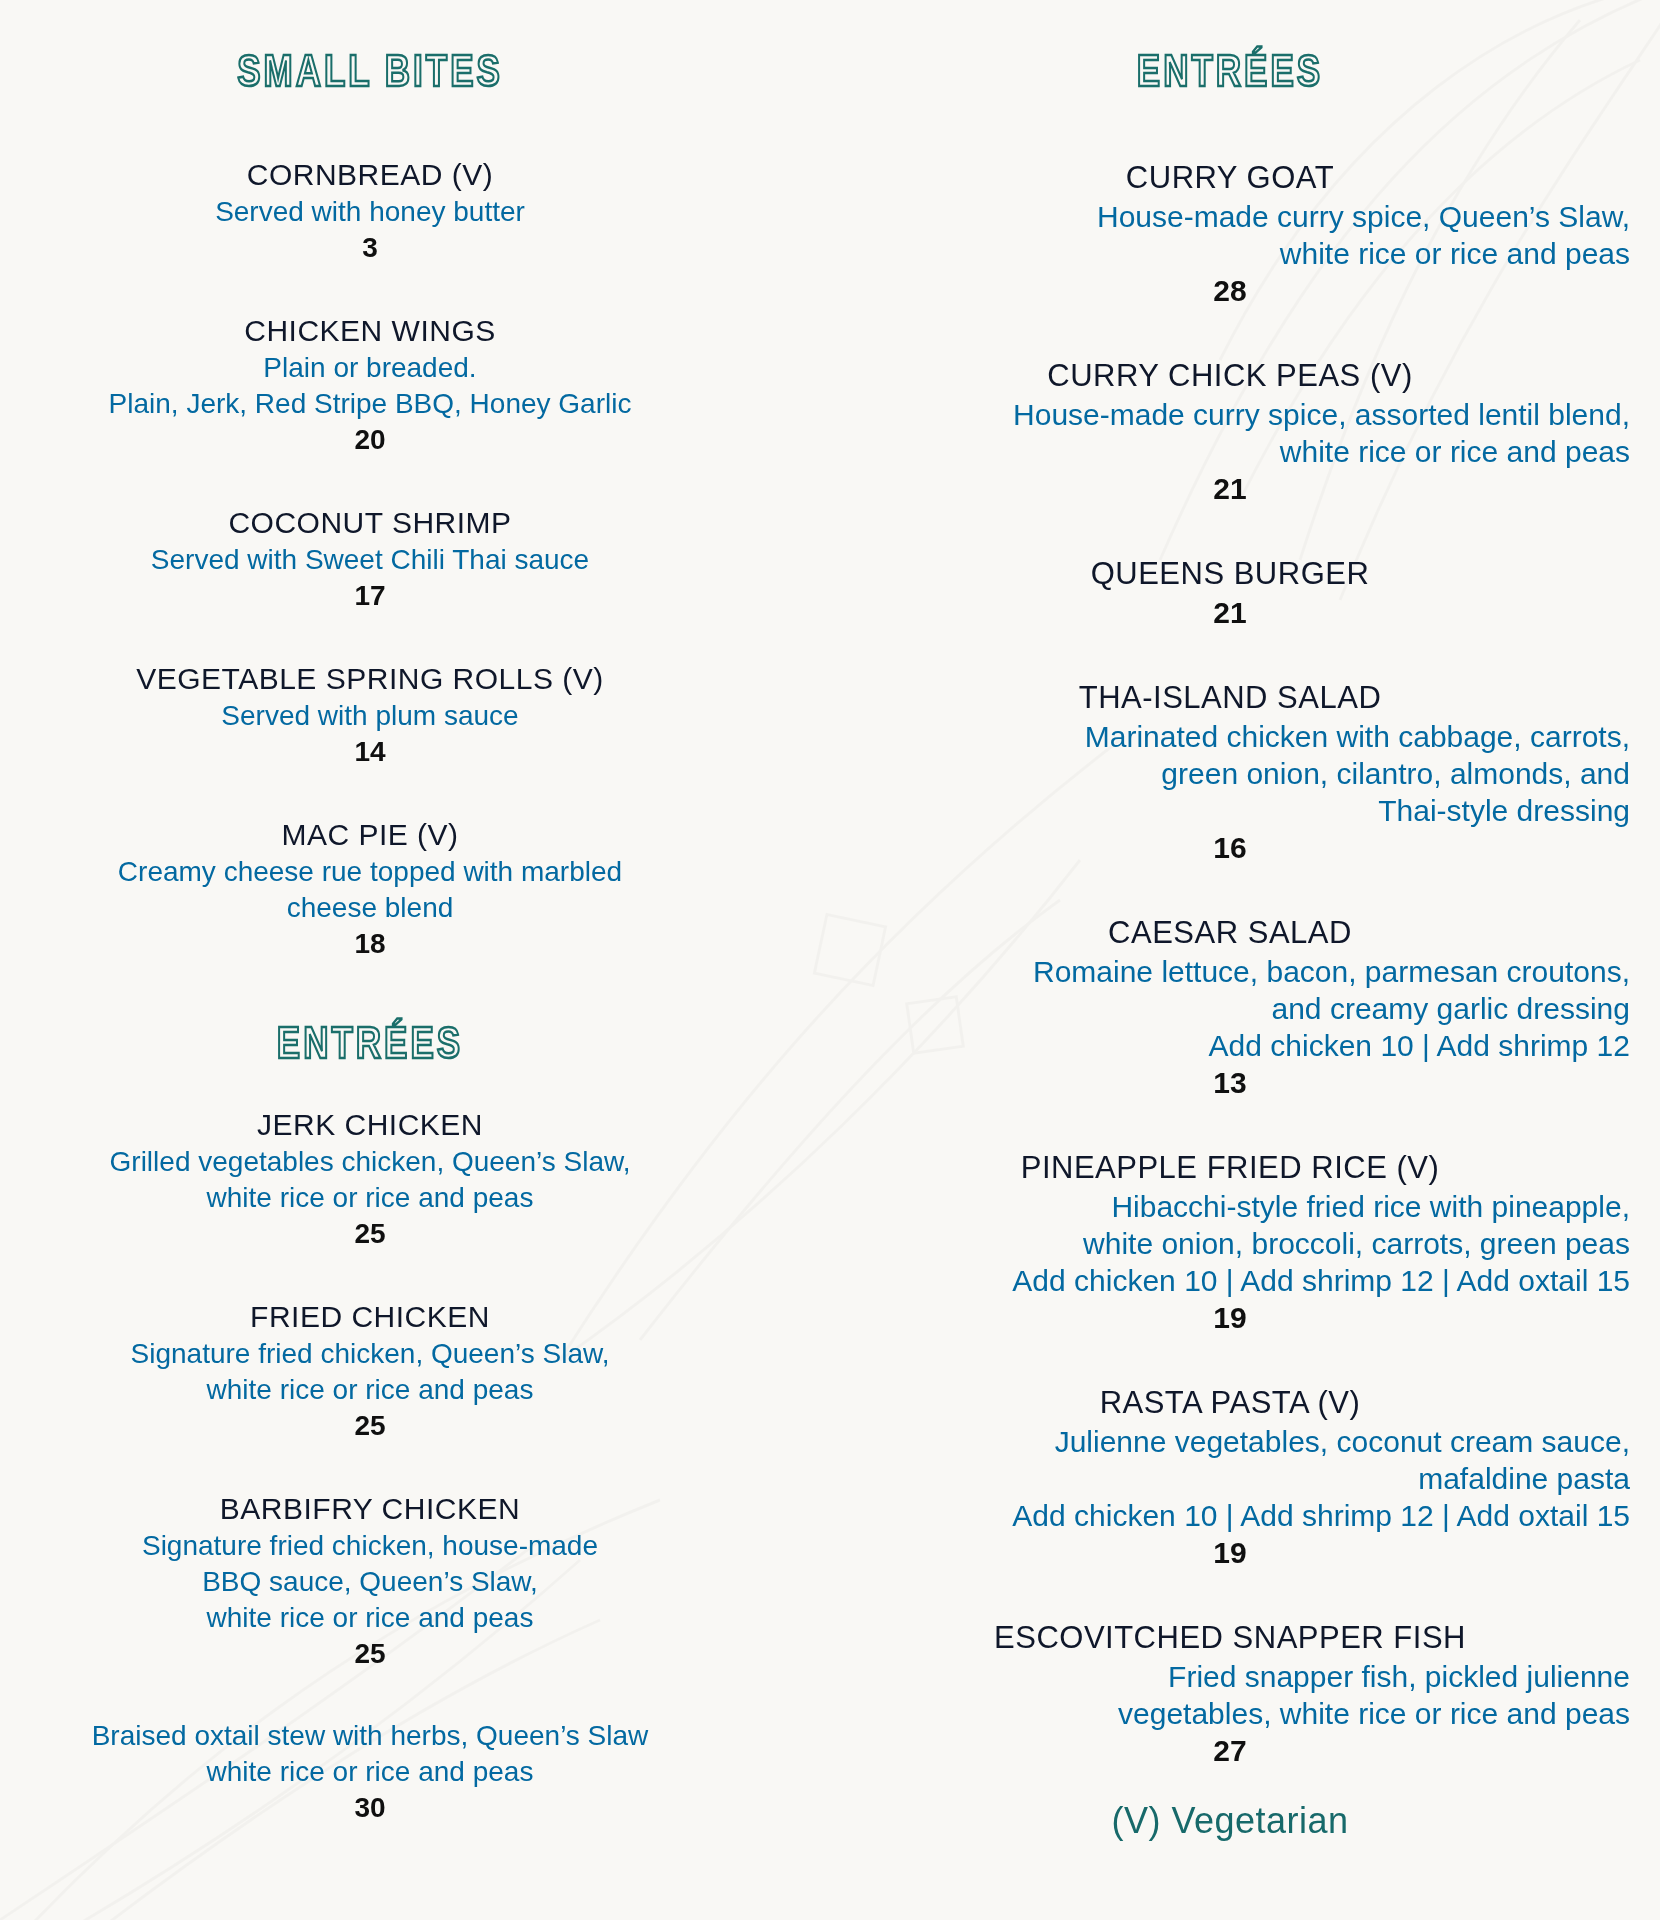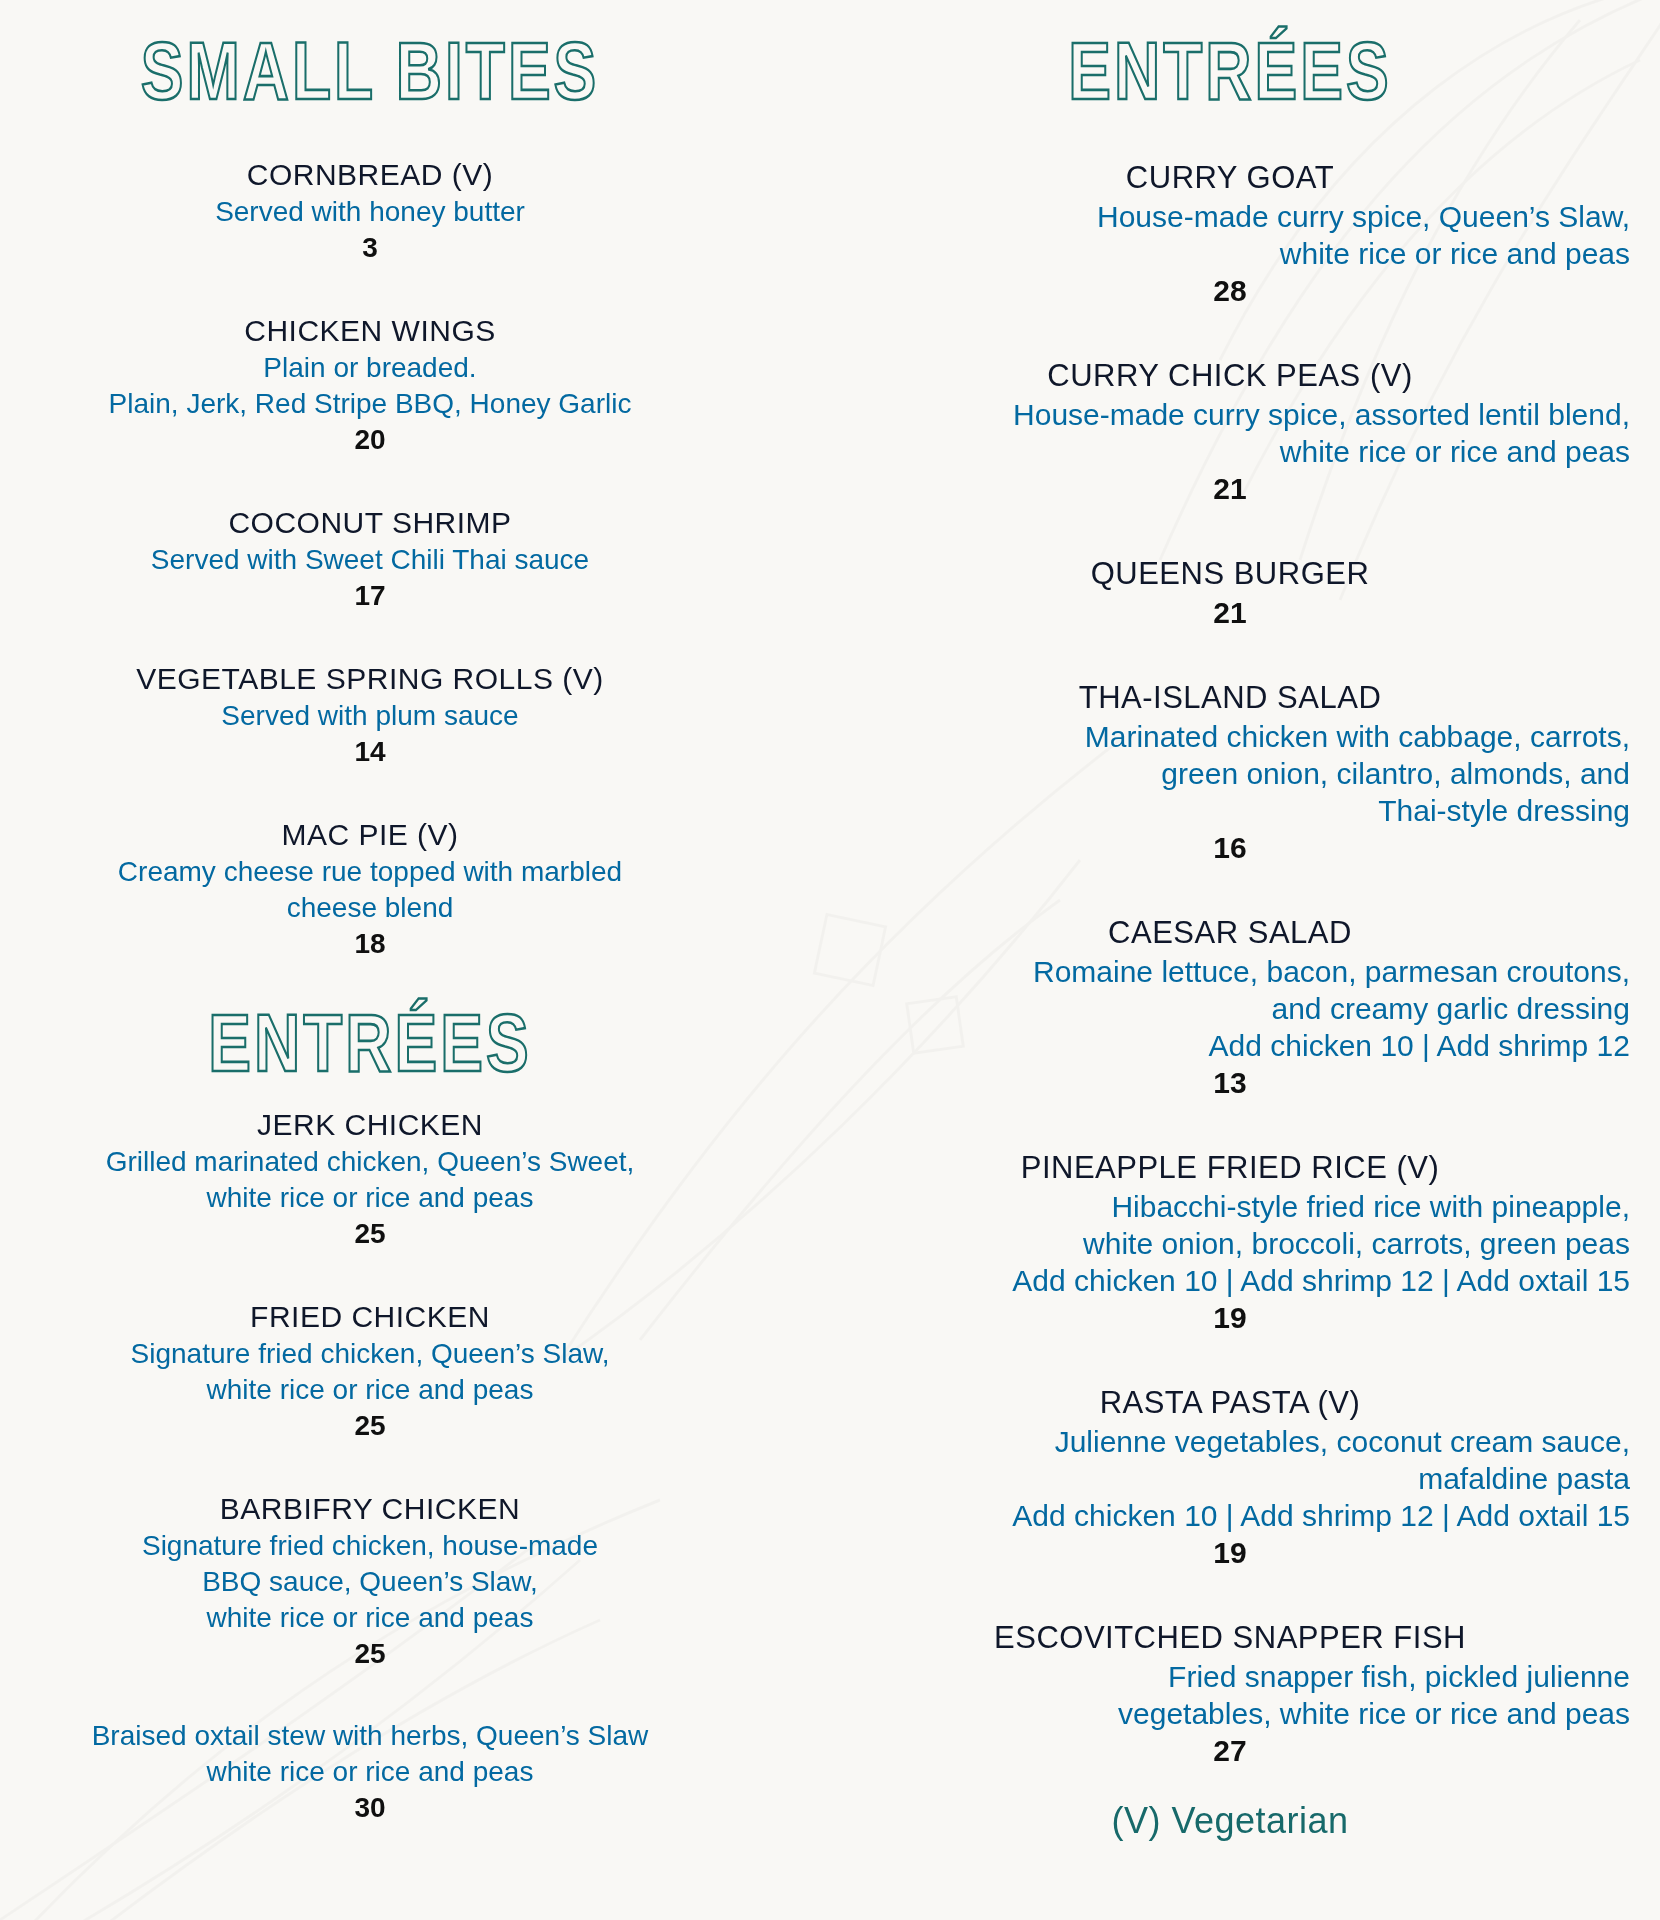--- a/index.html
+++ b/index.html
@@ -19,21 +19,21 @@
 
   .col { position:absolute; top:0; text-align:center; }
   .col-left  { left:20px;  width:700px; }
   .col-right { left:830px; width:800px; }
 
   .deco-heading {
     margin:36px 0 46px 0;
     line-height:74px;
     text-align:center;
     letter-spacing:3px;
-    font-size:64px;
+    font-size:35px;
     font-weight:700;
   }
   .deco-inner {
     display:inline-block;
     transform:scaleY(1.28);
     transform-origin:center 60%;
     color:transparent;
     -webkit-text-stroke:2px #1a6e6a;
   }
   @supports not (-webkit-text-stroke: 2px #1a6e6a) {
@@ -127,21 +127,21 @@
 cheese blend</div>
       <div class="item-price">18</div>
     </div>
 
     <div class="deco-heading second">
       <span class="deco-inner">ENTRÉES</span>
     </div>
 
     <div class="menu-item">
       <div class="item-name">JERK CHICKEN</div>
-      <div class="item-desc">Grilled marinated chicken, Queen’s Sweet,
+      <div class="item-desc">Grilled vegetables chicken, Queen’s Slaw,
 white rice or rice and peas</div>
       <div class="item-price">25</div>
     </div>
 
     <div class="menu-item">
       <div class="item-name">FRIED CHICKEN</div>
       <div class="item-desc">Signature fried chicken, Queen’s Slaw,
 white rice or rice and peas</div>
       <div class="item-price">25</div>
     </div>

